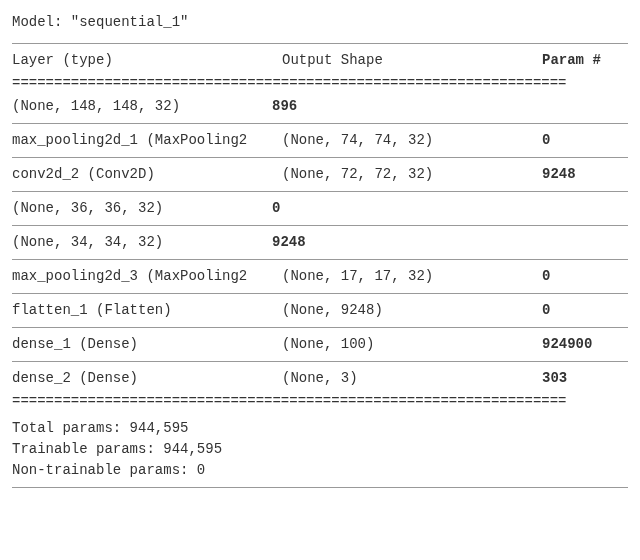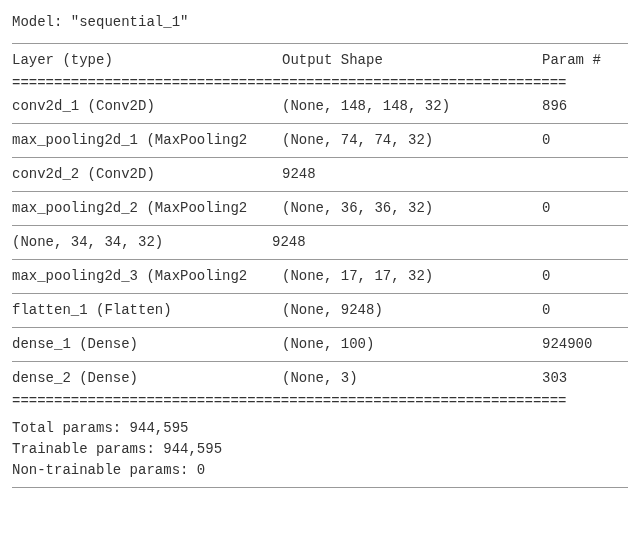--- a/index.html
+++ b/index.html
@@ -32,20 +32,21 @@
       width: 270px;
       flex-shrink: 0;
     }
     .col-shape {
       width: 260px;
       flex-shrink: 0;
       font-family: Liberation Mono, monospace;
     }
     .col-param {
       flex: 1;
+      font-weight: bold;
     }
     .equals-line {
       letter-spacing: 0;
       overflow: hidden;
       white-space: nowrap;
       color: #333;
       margin: 2px 0;
     }
     .summary-block {
       margin-top: 6px;
@@ -61,38 +62,37 @@
 <div class="header-row">
   <div class="col-layer">Layer (type)</div>
   <div class="col-shape">Output Shape</div>
   <div class="col-param">Param #</div>
 </div>
 
 <div class="equals-line">==================================================================</div>
 
 <div id="layers-container">
     <div class="layer-row">
-      <div class="col-layer">conv2d_1 (Conv2D)</div>
       <div class="col-shape">(None, 148, 148, 32)</div>
       <div class="col-param">896</div>
     </div>
     <div class="divider-thin-short"></div>
     <div class="layer-row">
       <div class="col-layer">max_pooling2d_1 (MaxPooling2</div>
       <div class="col-shape">(None, 74, 74, 32)</div>
       <div class="col-param">0</div>
     </div>
     <div class="divider-thin-short"></div>
     <div class="layer-row">
       <div class="col-layer">conv2d_2 (Conv2D)</div>
+      <div class="col-shape">(None, 72, 72, 32)</div>
       <div class="col-param">9248</div>
     </div>
     <div class="divider-thin-short"></div>
     <div class="layer-row">
-      <div class="col-layer">max_pooling2d_2 (MaxPooling2</div>
       <div class="col-shape">(None, 36, 36, 32)</div>
       <div class="col-param">0</div>
     </div>
     <div class="divider-thin-short"></div>
     <div class="layer-row">
       <div class="col-shape">(None, 34, 34, 32)</div>
       <div class="col-param">9248</div>
     </div>
     <div class="divider-thin-short"></div>
     <div class="layer-row">

